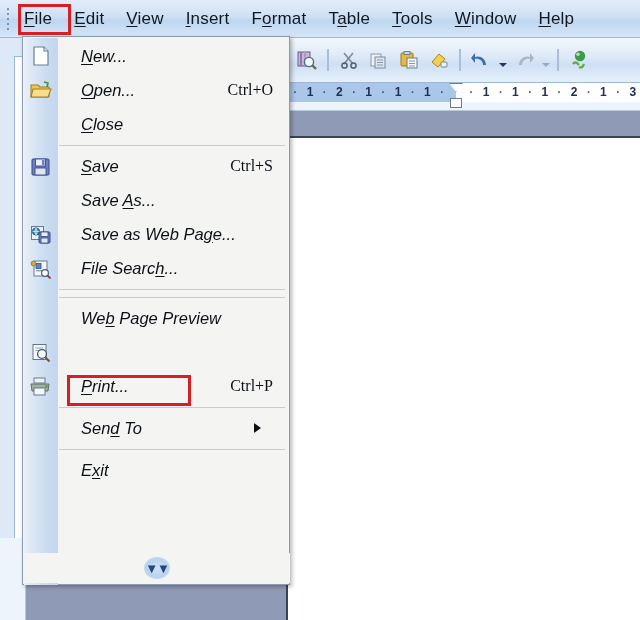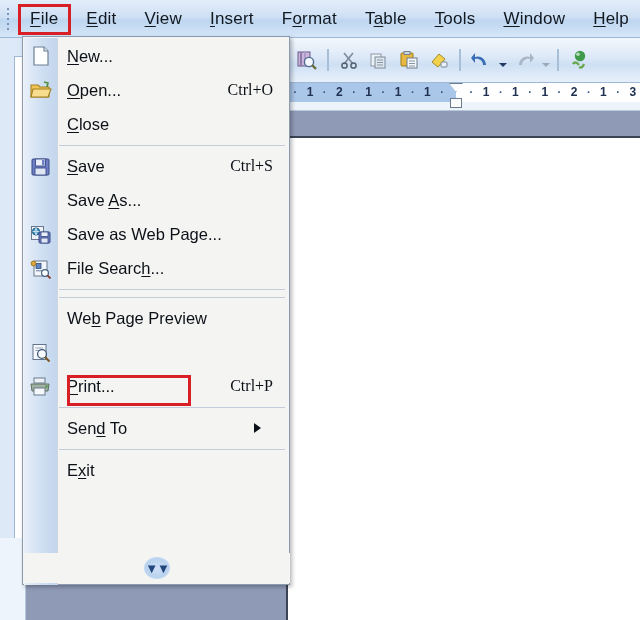--- a/index.html
+++ b/index.html
@@ -15,21 +15,21 @@
     width: 640px; height: 620px;
     background: #ffffff;
   }
 
   
   .menubar {
     position: absolute; left: 0; top: 0;
     width: 640px; height: 38px;
     background: linear-gradient(to bottom, #e3edfa 0%, #cfe0f4 45%, #bed6f0 55%, #d5e6f8 100%);
     border-bottom: 1px solid #9db8d6;
-    display: flex; align-items: center; justify-content: space-between;
+    display: flex; align-items: center;
   }
   .mb-grip {
     width: 10px; height: 26px; margin-left: 3px;
     display: flex; flex-direction: column; justify-content: center;
     align-items: center; gap: 3px;
   }
   .mb-grip i {
     display: block; width: 2px; height: 2px; border-radius: 50%;
     background: #5b7ca6;
   }
@@ -154,21 +154,21 @@
   }
   .dd-items { position: relative; z-index: 2; padding-top: 2px; }
   .dd-item {
     position: relative; height: 34px; display: flex; align-items: center;
     font-size: 16.5px; color: #0c1118; cursor: default;
   }
   .dd-icon {
     width: 35px; min-width: 35px; height: 34px;
     display: flex; align-items: center; justify-content: center;
   }
-  .dd-label { flex: 1; padding-left: 9px; white-space: nowrap; }
+  .dd-label { flex: 1; padding-left: 23px; white-space: nowrap; font-style: italic; }
   .dd-label u { text-decoration: underline; text-underline-offset: 2px; }
   .dd-accel { padding-right: 16px; font-size: 16px; color: #0c1118; font-family: Liberation Serif, serif; }
   .dd-arrow {
     padding-right: 16px; width: 0; height: 0;
     border-top: 5px solid transparent; border-bottom: 5px solid transparent;
     border-left: 7px solid #0c1118; margin-right: 12px;
   }
   .dd-sep {
     position: relative; height: 8px; margin: 0;
   }

